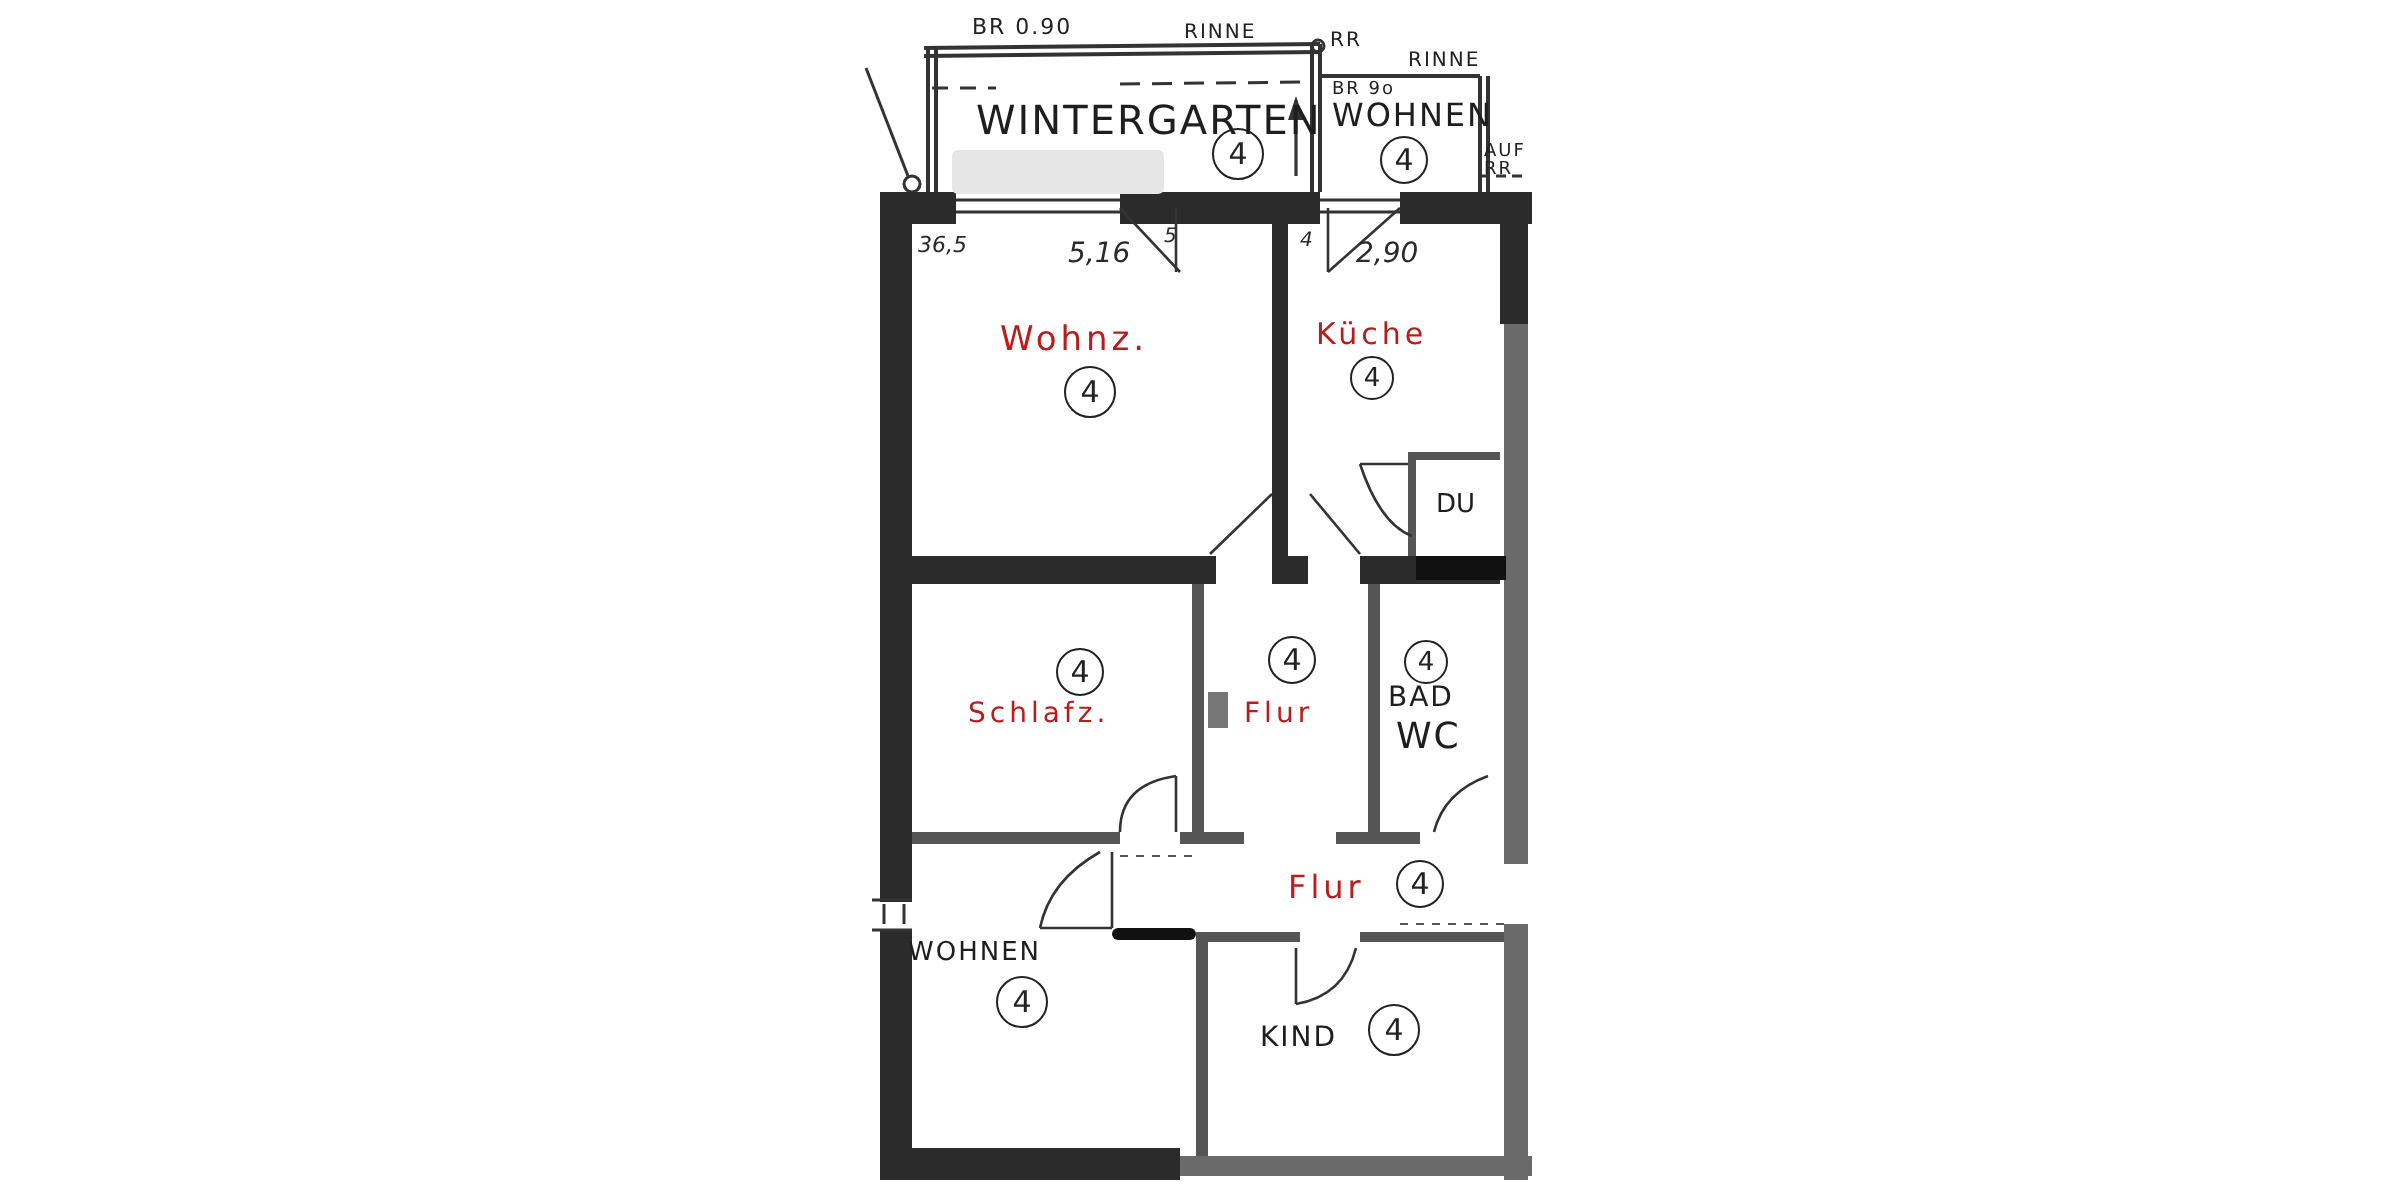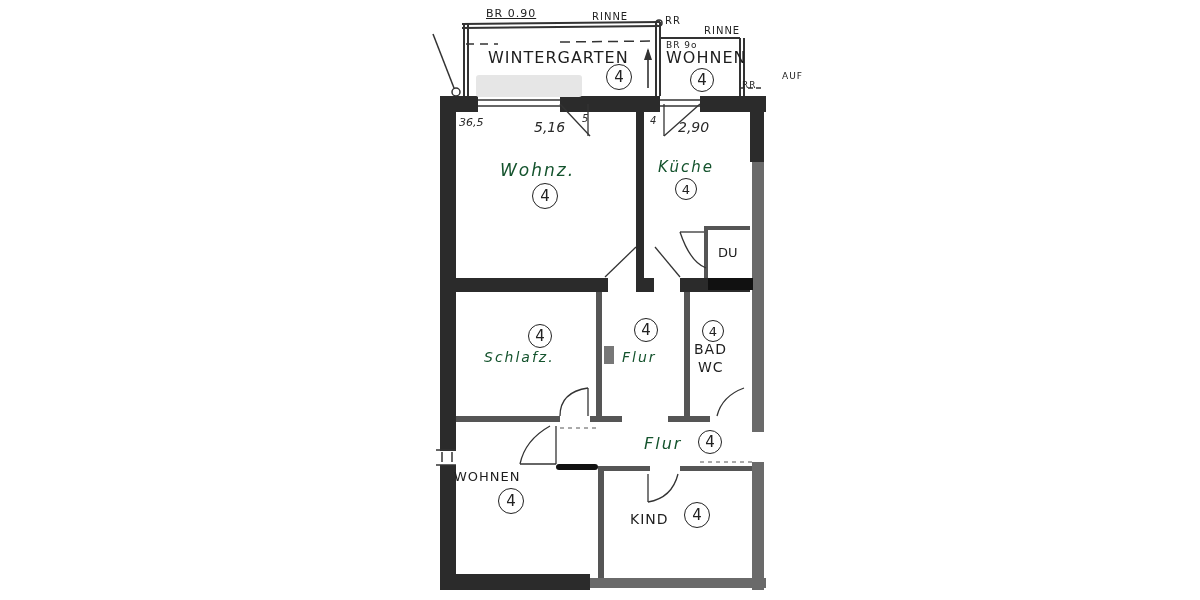--- a/index.html
+++ b/index.html
@@ -1,20 +1,20 @@
 <!DOCTYPE html>
 <html><head>
 <meta charset="utf-8">
 <style>
   html, body { margin: 0; padding: 0; background: #ffffff; }
   body { width: 1200px; height: 600px; overflow: hidden; position: relative; font-family: "DejaVu Sans", sans-serif; }
   #plan { position: absolute; left: 0; top: 0; width: 1200px; height: 600px; }
   .lbl { position: absolute; color: #2a2a2a; white-space: nowrap; line-height: 1; }
   .print { font-family: "DejaVu Sans", sans-serif; font-size: 15px; letter-spacing: 1px; color: #1e1e1e; }
-  .hand { font-family: "DejaVu Sans", sans-serif; font-style: italic; font-size: 15px; letter-spacing: 2px; color: #14532d; }
+  .hand { font-family: "DejaVu Sans", sans-serif; font-size: 15px; letter-spacing: 2px; color: #b91c1c; }
   .small { font-family: "DejaVu Sans", sans-serif; font-size: 10px; letter-spacing: 1px; color: #222; }
   .dim { font-family: "DejaVu Sans", sans-serif; font-style: italic; font-size: 14px; color: #2a2a2a; }
   .circ { position: absolute; width: 26px; height: 26px; border: 1.6px solid #222; border-radius: 50%;
           display: flex; align-items: center; justify-content: center; font-family: "DejaVu Sans", sans-serif;
           font-size: 15px; color: #222; box-sizing: border-box; background: transparent; }
   .blur { position: absolute; left: 476px; top: 75px; width: 106px; height: 22px; background: #e6e6e6; border-radius: 3px; }
 </style>
 </head>
 <body>
 
@@ -110,29 +110,29 @@
   </g>
 
   <g stroke="#555" stroke-width="1" stroke-dasharray="4 4" fill="none">
     <line x1="560" y1="428" x2="600" y2="428"></line>
     <line x1="700" y1="462" x2="752" y2="462"></line>
   </g>
 </svg>
 
 <div class="blur"></div>
 
-<div class="lbl small" style="left:486px;top:8px;font-size:11px;text-decoration:underline;">BR 0.90</div>
+<div class="lbl small" style="left:486px;top:8px;font-size:11px;">BR 0.90</div>
 <div class="lbl small" style="left:592px;top:12px;">RINNE</div>
 <div class="lbl small" style="left:665px;top:16px;">RR</div>
 <div class="lbl small" style="left:704px;top:26px;">RINNE</div>
 <div class="lbl small" style="left:666px;top:41px;font-size:9px;">BR 9o</div>
-<div class="lbl small" style="left:742px;top:72px;font-size:9px;padding-left:40px;">AUF</div>
+<div class="lbl small" style="left:742px;top:72px;font-size:9px;">AUF</div>
 <div class="lbl small" style="left:742px;top:81px;font-size:9px;">RR</div>
 
-<div class="lbl print" style="left:488px;top:50px;font-size:16px;">WINTERGARTEN</div>
+<div class="lbl print" style="left:488px;top:50px;font-size:20px;">WINTERGARTEN</div>
 <div class="circ" style="left:606px;top:64px;">4</div>
 
 <div class="lbl print" style="left:666px;top:50px;font-size:16px;">WOHNEN</div>
 <div class="circ" style="left:690px;top:68px;width:24px;height:24px;">4</div>
 
 <div class="lbl dim" style="left:459px;top:117px;font-size:11px;">36,5</div>
 <div class="lbl dim" style="left:534px;top:120px;">5,16</div>
 <div class="lbl dim" style="left:582px;top:114px;font-size:10px;">5</div>
 <div class="lbl dim" style="left:650px;top:116px;font-size:10px;">4</div>
 <div class="lbl dim" style="left:678px;top:120px;">2,90</div>
@@ -146,21 +146,21 @@
 <div class="lbl print" style="left:718px;top:246px;font-size:13px;letter-spacing:0;">DU</div>
 
 <div class="circ" style="left:528px;top:324px;width:24px;height:24px;">4</div>
 <div class="lbl hand" style="left:484px;top:350px;font-size:14px;">Schlafz.</div>
 
 <div class="circ" style="left:634px;top:318px;width:24px;height:24px;">4</div>
 <div class="lbl hand" style="left:622px;top:350px;font-size:14px;">Flur</div>
 
 <div class="circ" style="left:702px;top:320px;width:22px;height:22px;font-size:13px;">4</div>
 <div class="lbl print" style="left:694px;top:342px;font-size:14px;">BAD</div>
-<div class="lbl print" style="left:698px;top:360px;font-size:14px;text-align:center;">WC</div>
+<div class="lbl print" style="left:698px;top:360px;font-size:18px;text-align:center;">WC</div>
 
 <div class="lbl hand" style="left:644px;top:436px;font-size:16px;">Flur</div>
 <div class="circ" style="left:698px;top:430px;width:24px;height:24px;">4</div>
 
 <div class="lbl print" style="left:454px;top:470px;font-size:13px;">WOHNEN</div>
 <div class="circ" style="left:498px;top:488px;">4</div>
 
 <div class="lbl print" style="left:630px;top:512px;font-size:14px;">KIND</div>
 <div class="circ" style="left:684px;top:502px;">4</div>
 

